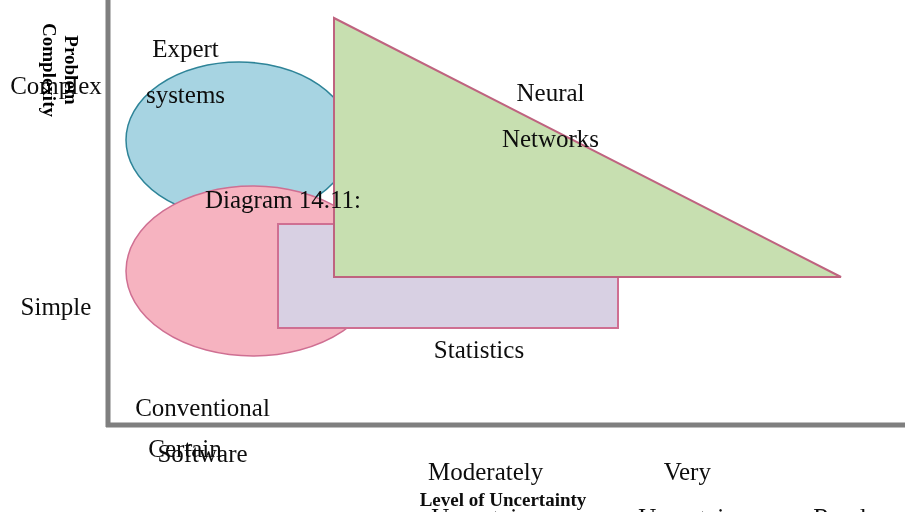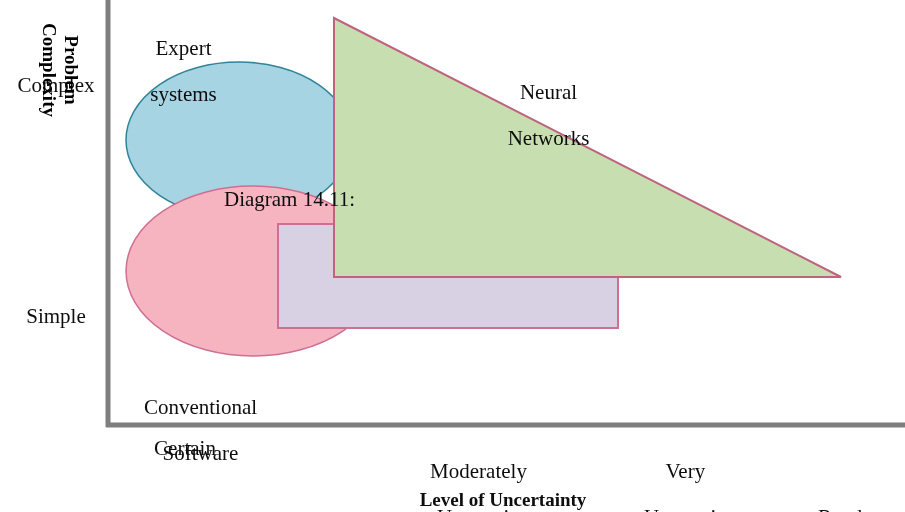--- a/index.html
+++ b/index.html
@@ -21,36 +21,36 @@
     position: absolute;
     left: 0;
     top: 0;
     width: 905px;
     height: 512px;
   }
   .txt {
     position: absolute;
     color: #0d0d0d;
     font-family: "Liberation Serif", "DejaVu Serif", serif;
-    font-size: 21px;
+    font-size: 25px;
     line-height: 23px;
     white-space: pre;
     text-align: center;
   }
   .txt.bold { font-weight: bold; }
 
   
   #label-complex {
     left: 8px;
     top: 74px;
     width: 96px;
   }
   #label-simple {
     left: 8px;
-    top: 305px;
+    top: 295px;
     width: 96px;
   }
 
   
   #yaxis-title {
     left: 18px;
     top: 140px;
     width: 120px;
     height: 140px;
   }
@@ -155,20 +155,21 @@
   <div class="txt" id="label-neural">
     <span>Neural</span><br>
     <span>Networks</span>
   </div>
 
   <div class="txt" id="label-conventional">
     <span>Conventional</span><br>
     <span>Software</span>
   </div>
 
+  <div class="txt" id="label-statistics">Statistics</div>
 
   <div class="txt" id="label-diagram">Diagram 14.11:</div>
 
   <div class="txt xtick" id="xtick-0">Certain</div>
 
   <div class="txt xtick" id="xtick-1">
     <span>Moderately</span><br>
     <span>Uncertain</span>
   </div>
 

